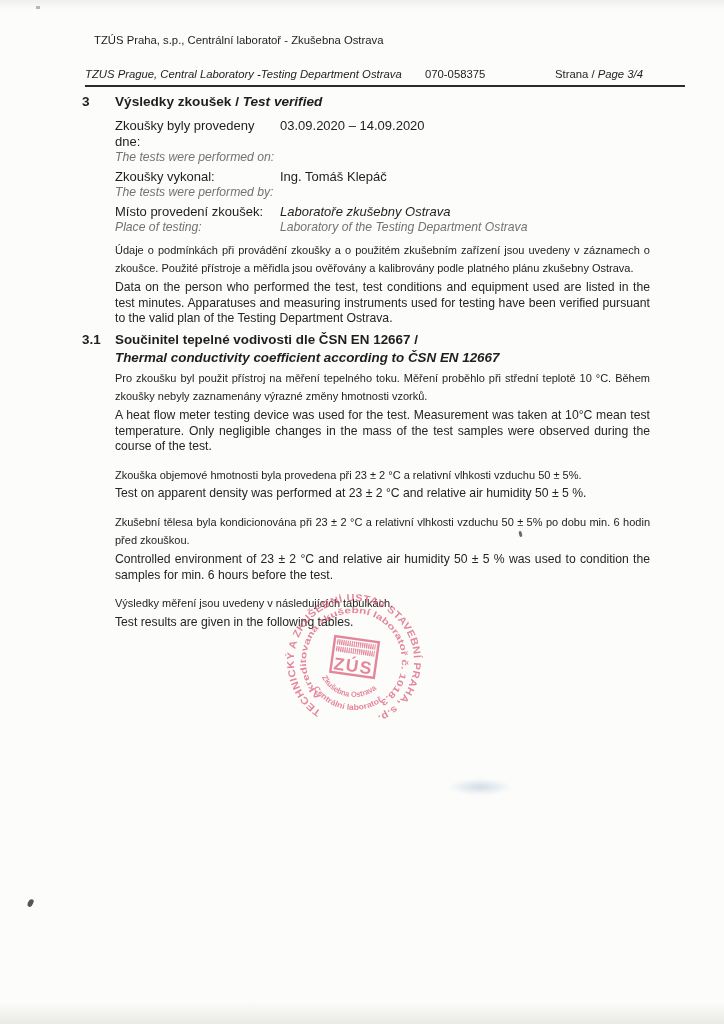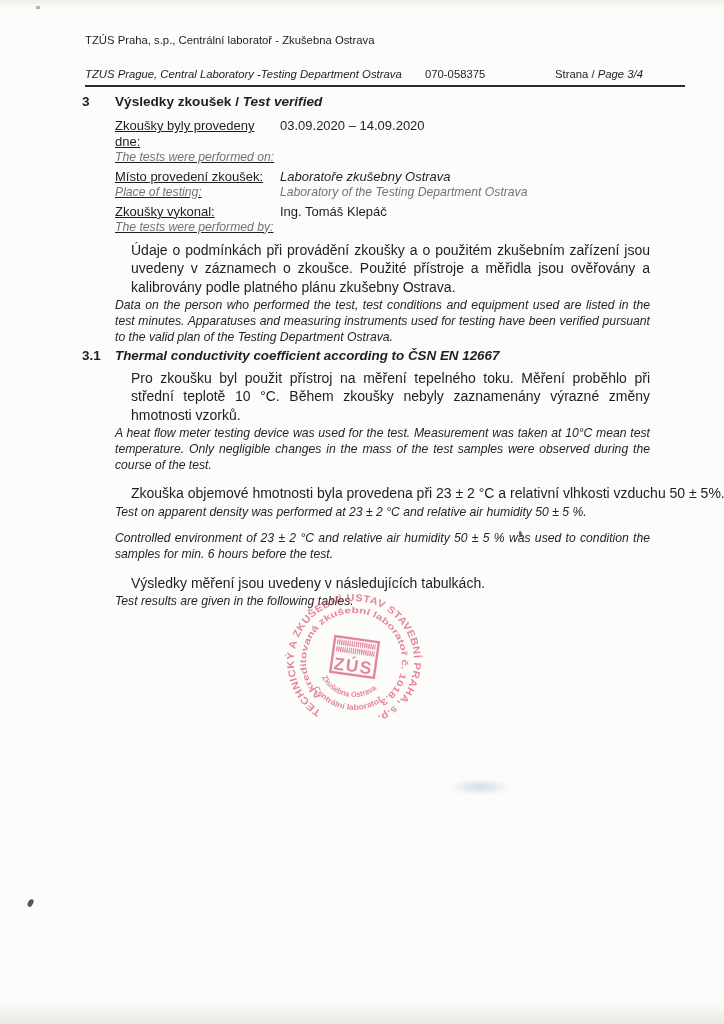--- a/index.html
+++ b/index.html
@@ -14,44 +14,44 @@
   .scan-band-top {
     position:absolute; left:0; top:0; width:724px; height:10px;
     background:linear-gradient(to bottom, rgba(130,130,120,.10), rgba(130,130,120,0));
   }
   .scan-band-bottom {
     position:absolute; left:0; bottom:0; width:724px; height:22px;
     background:linear-gradient(to top, rgba(120,120,105,.14), rgba(120,120,105,0));
   }
   
   .hdr { position:absolute; left:85px; top:33px; width:600px; font-size:11.3px; }
-  .hdr-l1 { line-height:14px; }
+  .hdr-l1 { line-height:14px;margin-left:9px; }
   .hdr-row {
     display:flex; align-items:flex-end; line-height:14px;
     padding-bottom:4px; border-bottom:2px solid #2c2c2c;
   }
   .hdr-l2 { width:340px; flex:none; }
   .hdr-num { width:130px; flex:none;margin-top:7px; }
   .hdr-page { flex:1;margin-top:20px; }
   
   .h3row { position:absolute; left:82px; top:94px; display:flex; font-weight:bold; font-size:13.6px; }
   .h-num { width:33px; flex:none; }
   
   .rows { position:absolute; left:115px; top:118px; width:565px; }
   .row { display:flex; margin-bottom:4px; }
-  .lbl { width:165px; flex:none;text-decoration:underline; }
+  .lbl { width:165px; flex:none; }
   .val { flex:1; }
   .cz { font-size:13px; line-height:15.8px; }
   .en { font-style:italic; font-size:12.2px; line-height:15.2px; color:#737373; }
   
-  .para-cz { font-size:14px; line-height:18.4px; text-align:justify;margin-left:16px; }
-  .para-en { font-style:italic; font-size:12.2px; line-height:15.7px; text-align:justify; margin-top:2px; color:#252525; }
+  .para-cz { font-size:11px; line-height:18.4px; text-align:justify; }
+  .para-en { font-size:12.2px; line-height:15.7px; text-align:justify; margin-top:2px; color:#252525; }
   .block3 { position:absolute; left:115px; top:241px; width:535px; }
   
-  .h31row { position:absolute; left:82px; top:347px; display:flex; font-weight:bold; font-size:13.4px; line-height:17.6px; }
+  .h31row { position:absolute; left:82px; top:331px; display:flex; font-weight:bold; font-size:13.4px; line-height:17.6px; }
   .paras31 { position:absolute; left:115px; top:369px; width:535px; }
   .pgroup { margin-bottom:11px; }
   .nowrap { white-space:nowrap; }
   
   .stamp { position:absolute; left:280px; top:594px; opacity:.68; }
   .stamp text { fill:var(--stamp); font-family:"Liberation Sans", sans-serif; font-weight:bold; }
   .stamp .ring { font-size:10px; letter-spacing:.4px; }
   .stamp .arc  { font-size:8.6px; }
   .stamp .bot  { font-size:8px; }
   .stamp .logo-box { fill:none; stroke:var(--stamp); stroke-width:2.4px; }
@@ -93,61 +93,63 @@
       <div class="lbl">
         <div class="cz">Zkoušky byly provedeny dne:</div>
         <div class="en">The tests were performed on:</div>
       </div>
       <div class="val">
         <div class="cz">03.09.2020 – 14.09.2020</div>
       </div>
     </div>
     <div class="row">
       <div class="lbl">
+        <div class="cz">Zkoušky vykonal:</div>
+        <div class="en">The tests were performed by:</div>
+      </div>
+      <div class="val">
+        <div class="cz">Ing. Tomáš Klepáč</div>
+      </div>
+    </div>
+    <div class="row">
+      <div class="lbl">
         <div class="cz">Místo provedení zkoušek:</div>
         <div class="en">Place of testing:</div>
       </div>
       <div class="val">
         <div class="cz it">Laboratoře zkušebny Ostrava</div>
         <div class="en">Laboratory of the Testing Department Ostrava</div>
-      </div>
-    </div>
-    <div class="row">
-      <div class="lbl">
-        <div class="cz">Zkoušky vykonal:</div>
-        <div class="en">The tests were performed by:</div>
-      </div>
-      <div class="val">
-        <div class="cz">Ing. Tomáš Klepáč</div>
       </div>
     </div>
   </div>
 
   <div class="block3">
     <div class="para-cz">Údaje o podmínkách při provádění zkoušky a o použitém zkušebním zařízení jsou uvedeny v záznamech o zkoušce. Použité přístroje a měřidla jsou ověřovány a kalibrovány podle platného plánu zkušebny Ostrava.</div>
     <div class="para-en">Data on the person who performed the test, test conditions and equipment used are listed in the test minutes. Apparatuses and measuring instruments used for testing have been verified pursuant to the valid plan of the Testing Department Ostrava.</div>
   </div>
 
   <div class="h31row">
     <span class="h-num">3.1</span>
     <span>
+      <div>Součinitel tepelné vodivosti dle ČSN EN 12667 /</div>
       <div class="it">Thermal conductivity coefficient according to ČSN EN 12667</div>
     </span>
   </div>
 
   <div class="paras31">
     <div class="pgroup">
       <div class="para-cz">Pro zkoušku byl použit přístroj na měření tepelného toku. Měření proběhlo při střední teplotě 10 °C. Během zkoušky nebyly zaznamenány výrazné změny hmotnosti vzorků.</div>
       <div class="para-en">A heat flow meter testing device was used for the test. Measurement was taken at 10°C mean test temperature. Only negligible changes in the mass of the test samples were observed during the course of the test.</div>
     </div>
     <div class="pgroup">
       <div class="para-cz nowrap">Zkouška objemové hmotnosti byla provedena při 23 ± 2 °C a relativní vlhkosti vzduchu 50 ± 5%.</div>
       <div class="para-en">Test on apparent density was performed at 23 ± 2 °C and relative air humidity 50 ± 5 %.</div>
     </div>
     <div class="pgroup">
+      <div class="para-cz">Zkušební tělesa byla kondicionována při 23 ± 2 °C a relativní vlhkosti vzduchu 50 ± 5% po dobu min. 6 hodin před zkouškou.</div>
       <div class="para-en">Controlled environment of 23 ± 2 °C and relative air humidity 50 ± 5 % was used to condition the samples for min. 6 hours before the test.</div>
     </div>
     <div class="pgroup">
       <div class="para-cz">Výsledky měření jsou uvedeny v následujících tabulkách.</div>
       <div class="para-en">Test results are given in the following tables.</div>
     </div>
   </div>
 
   <svg class="stamp" width="148" height="142" viewBox="0 0 148 142" aria-hidden="true">
     <defs>

